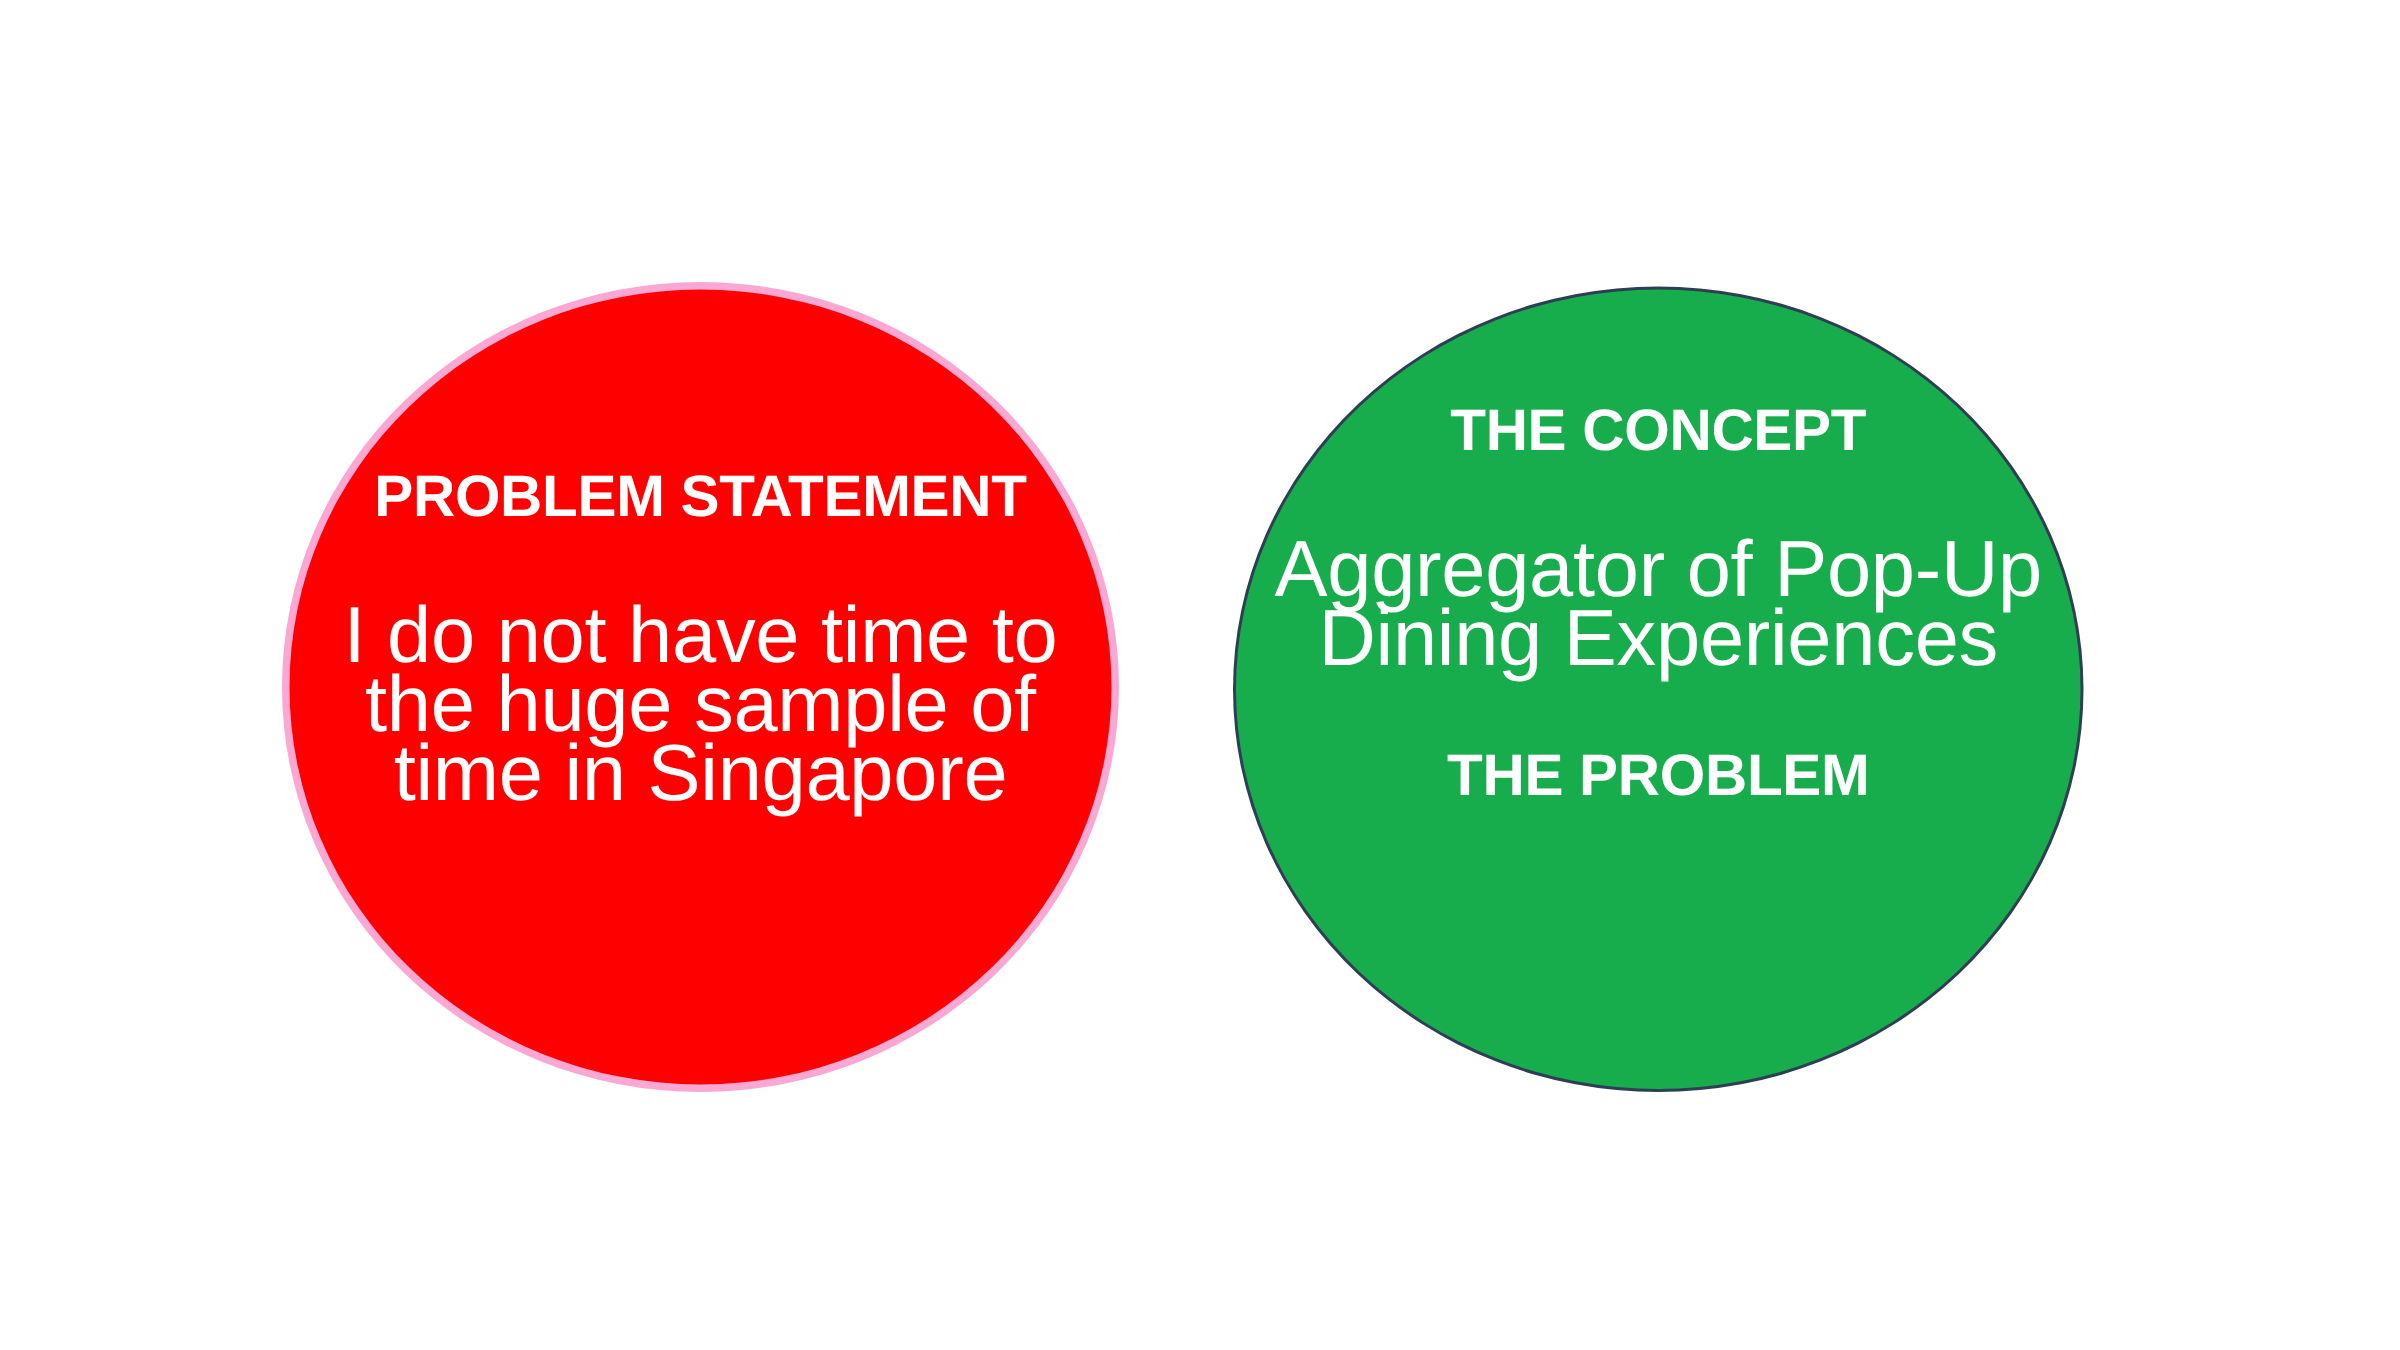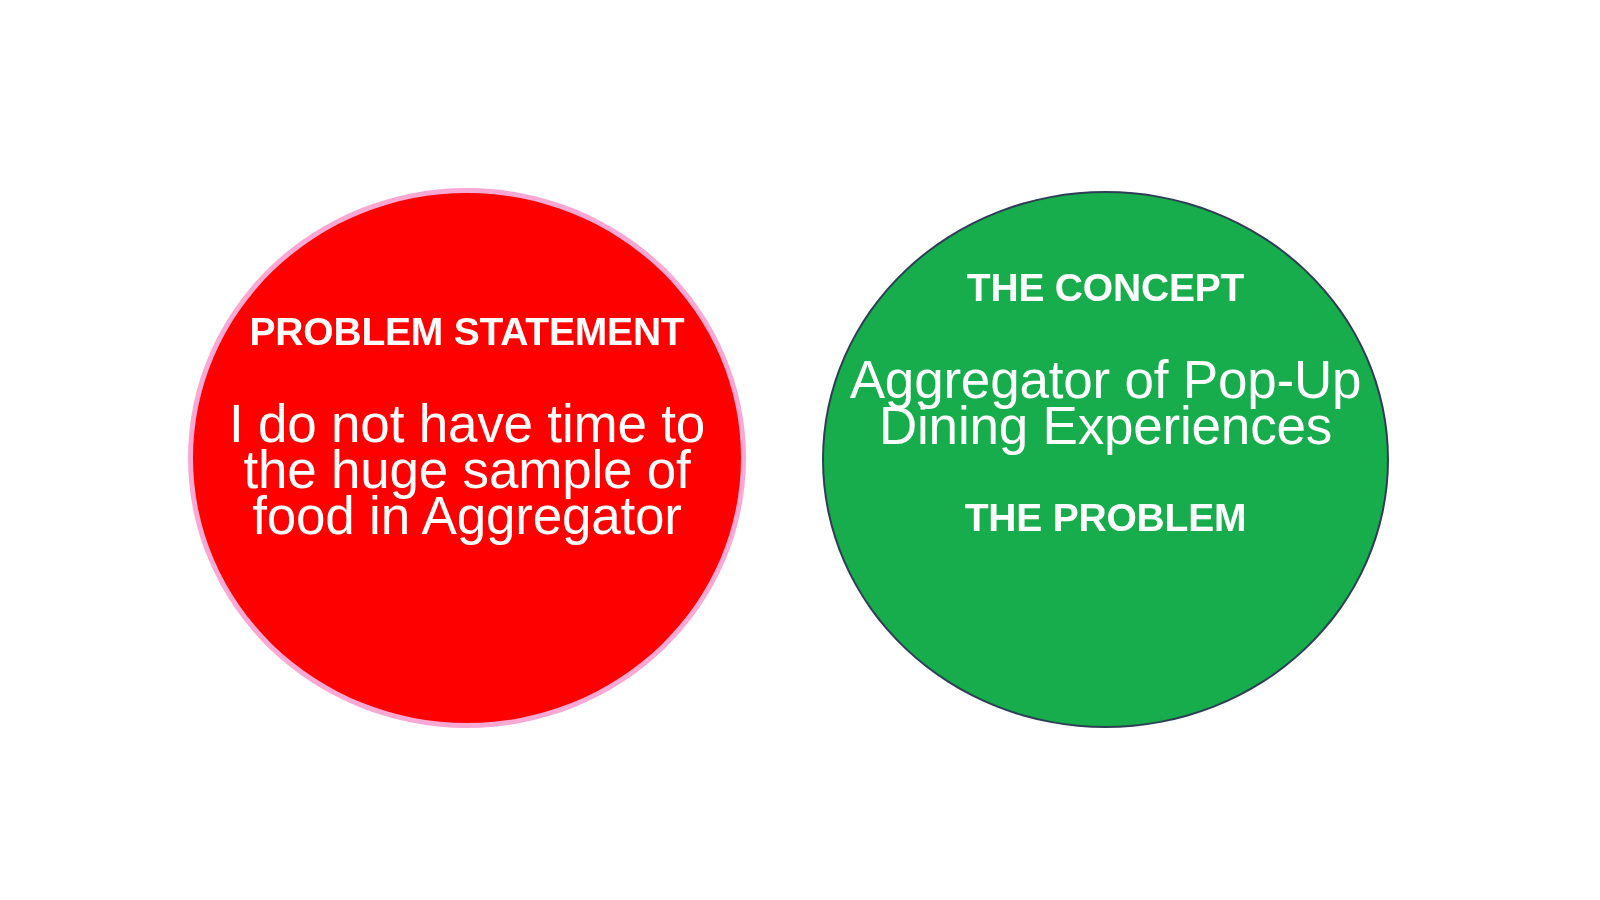--- a/index.html
+++ b/index.html
@@ -95,21 +95,21 @@
 <body>
 
 <div class="canvas">
 
   <div class="circle circle-problem">
     <div class="text-stack problem-stack">
       <div class="heading">PROBLEM STATEMENT</div>
       <div class="spacer-line"></div>
       <div class="body-line">I do not have time to</div>
       <div class="body-line">the huge sample of</div>
-      <div class="body-line">food in Aggregator</div>
+      <div class="body-line">time in Singapore</div>
     </div>
   </div>
 
   <div class="circle circle-concept">
     <div class="text-stack concept-stack">
       <div class="heading">THE CONCEPT</div>
       <div class="spacer-line"></div>
       <div class="body-line">Aggregator of Pop-Up</div>
       <div class="body-line">Dining Experiences</div>
       <div class="spacer-line"></div>

